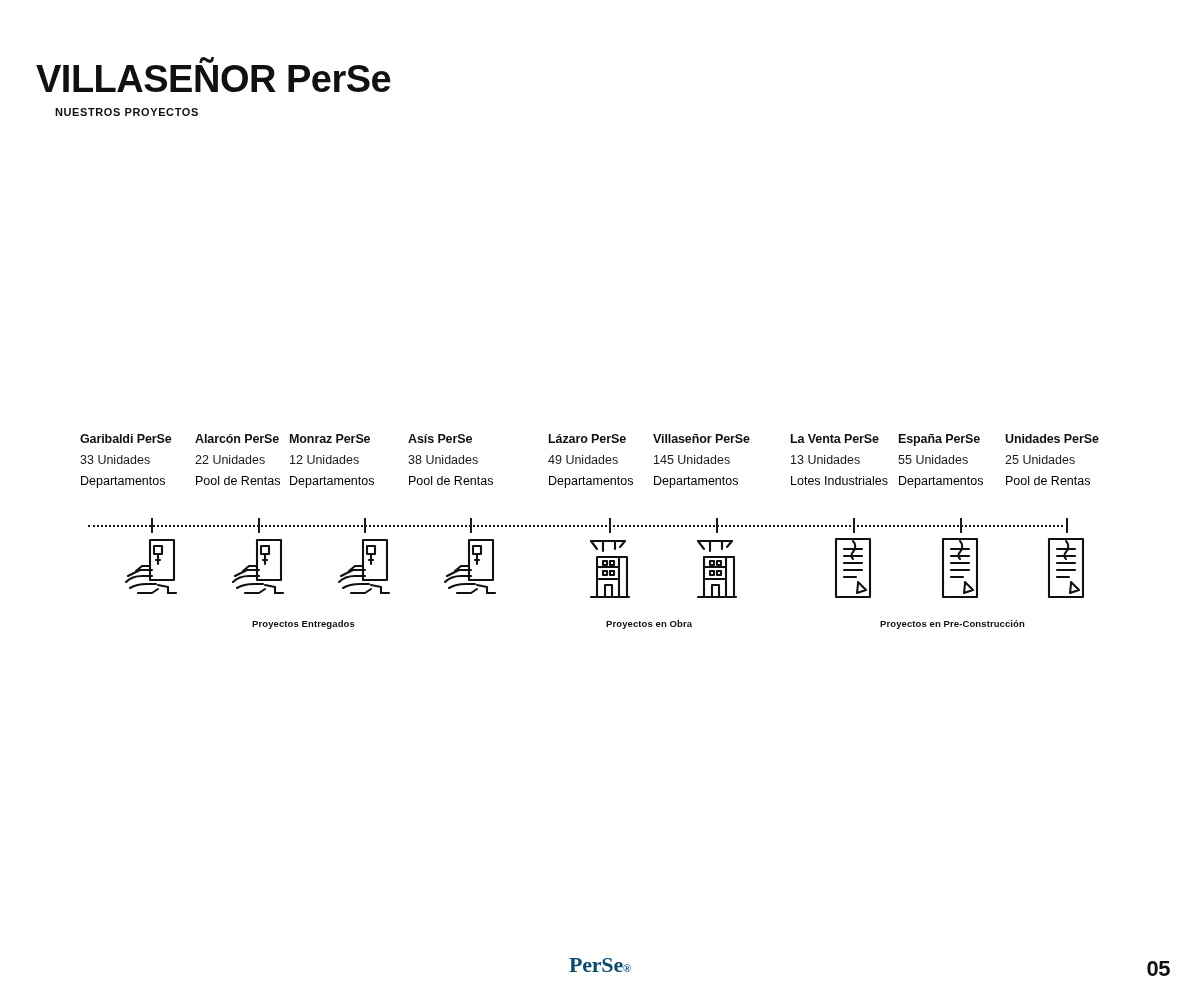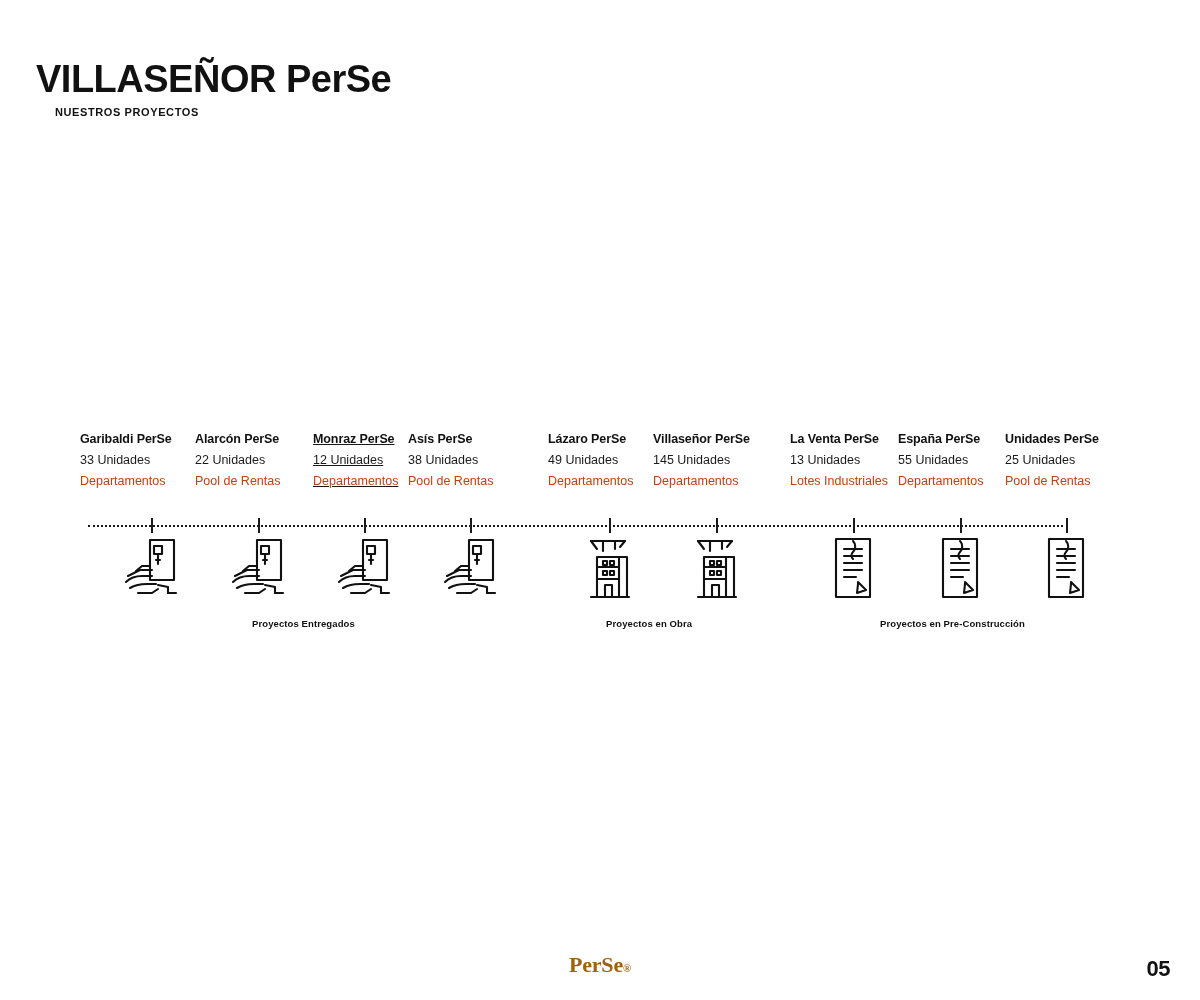--- a/index.html
+++ b/index.html
@@ -67,21 +67,21 @@
     margin-top: 7px;
     font-size: 12.5px;
     font-weight: 400;
     color: #1a1a1a;
     white-space: nowrap;
   }
   .col-type {
     margin-top: 7px;
     font-size: 12.5px;
     font-weight: 400;
-    color: #c2410c;
+    color: #000000;
     white-space: nowrap;
   }
 
   
   .axis {
     position: absolute;
     left: 8px;
     top: 86px;
     width: 975px;
     height: 16px;
@@ -137,21 +137,21 @@
   
   .footer-logo {
     position: absolute;
     left: 0;
     right: 0;
     bottom: 22px;
     text-align: center;
     font-family: "Liberation Serif", serif;
     font-size: 22px;
     font-weight: 700;
-    color: #a16207;
+    color: #0c4a6e;
     letter-spacing: -0.2px;
   }
   .footer-logo .sub {
     font-size: 11px;
     vertical-align: baseline;
   }
   .page-num {
     position: absolute;
     right: 30px;
     bottom: 18px;
@@ -175,21 +175,21 @@
       <div class="col" style="left: 0;">
         <div class="col-name">Garibaldi PerSe</div>
         <div class="col-units">33 Unidades</div>
         <div class="col-type">Departamentos</div>
       </div>
       <div class="col" style="left: 115px;">
         <div class="col-name">Alarcón PerSe</div>
         <div class="col-units">22 Unidades</div>
         <div class="col-type">Pool de Rentas</div>
       </div>
-      <div class="col" style="left: 233px; text-decoration: underline;">
+      <div class="col" style="left: 209px;">
         <div class="col-name">Monraz PerSe</div>
         <div class="col-units">12 Unidades</div>
         <div class="col-type">Departamentos</div>
       </div>
       <div class="col" style="left: 328px;">
         <div class="col-name">Asís PerSe</div>
         <div class="col-units">38 Unidades</div>
         <div class="col-type">Pool de Rentas</div>
       </div>
       <div class="col" style="left: 468px;">

